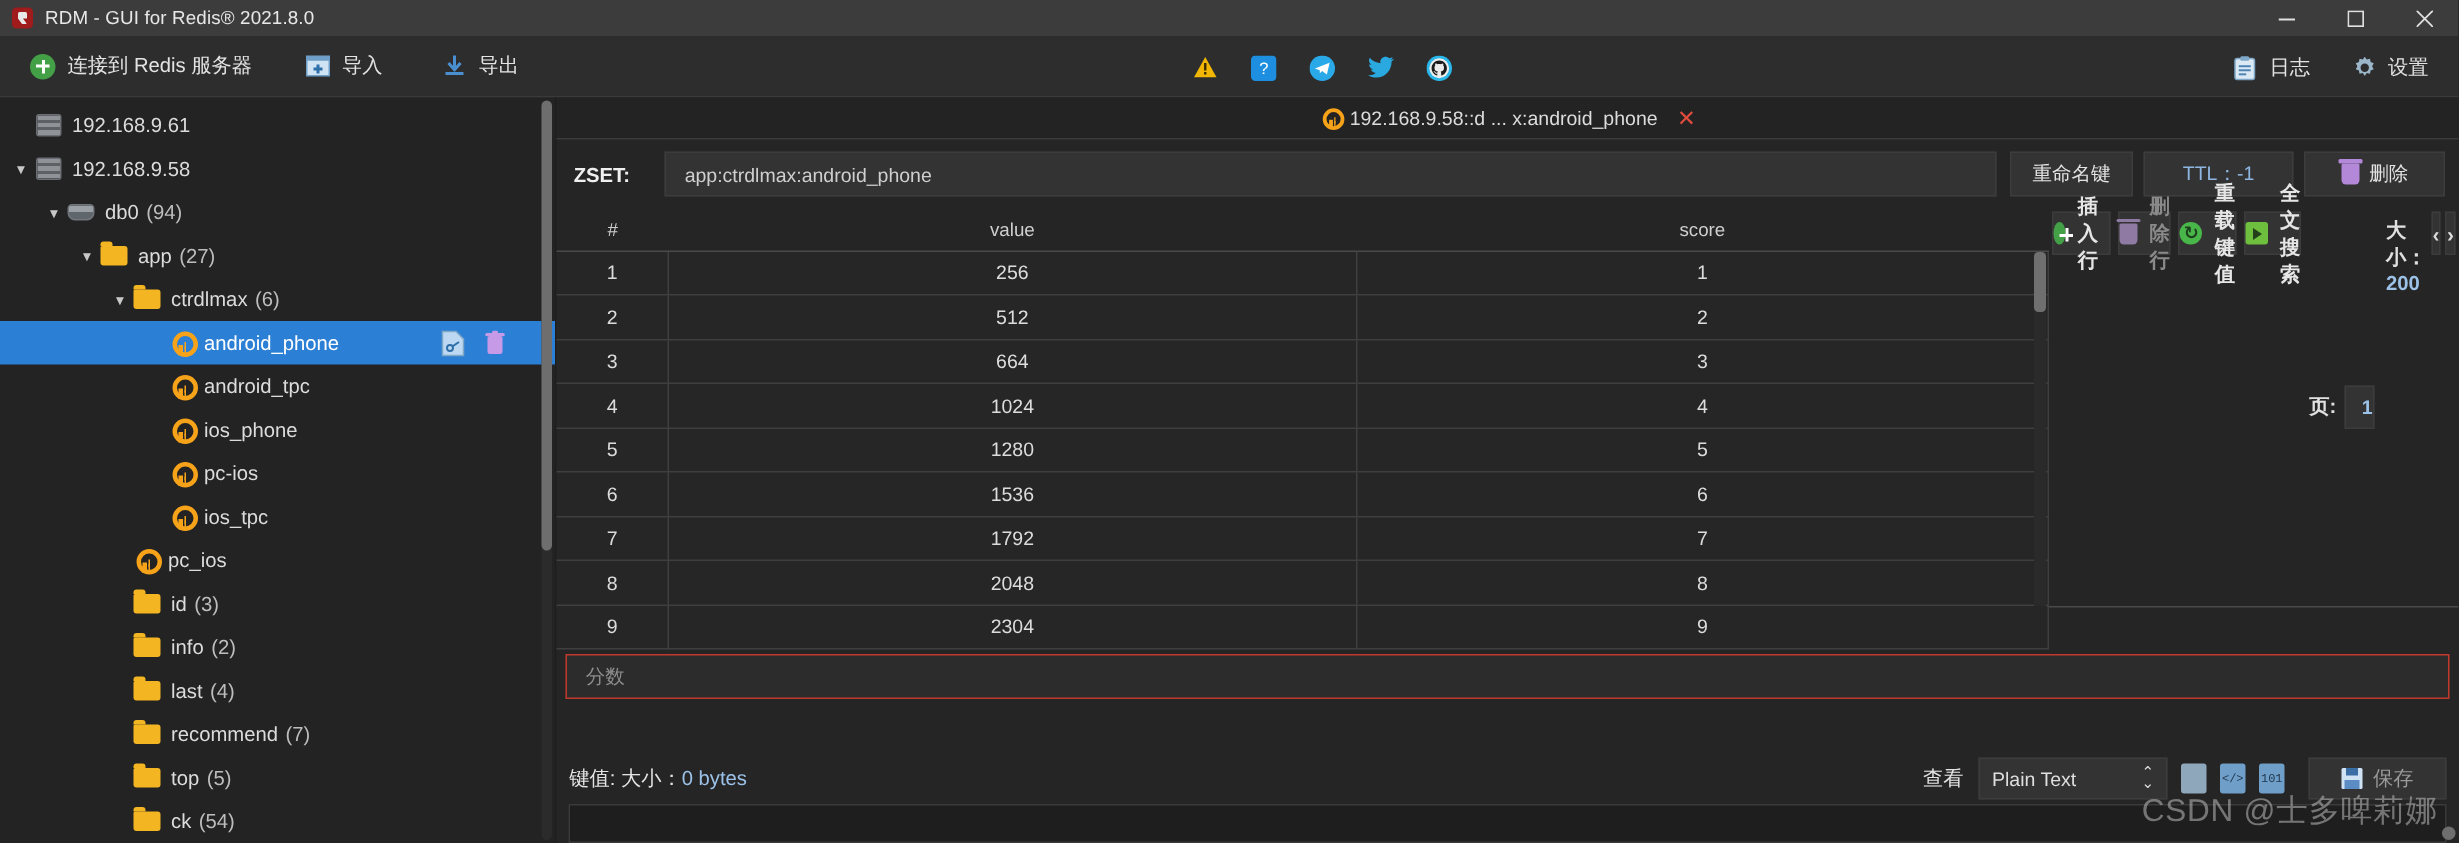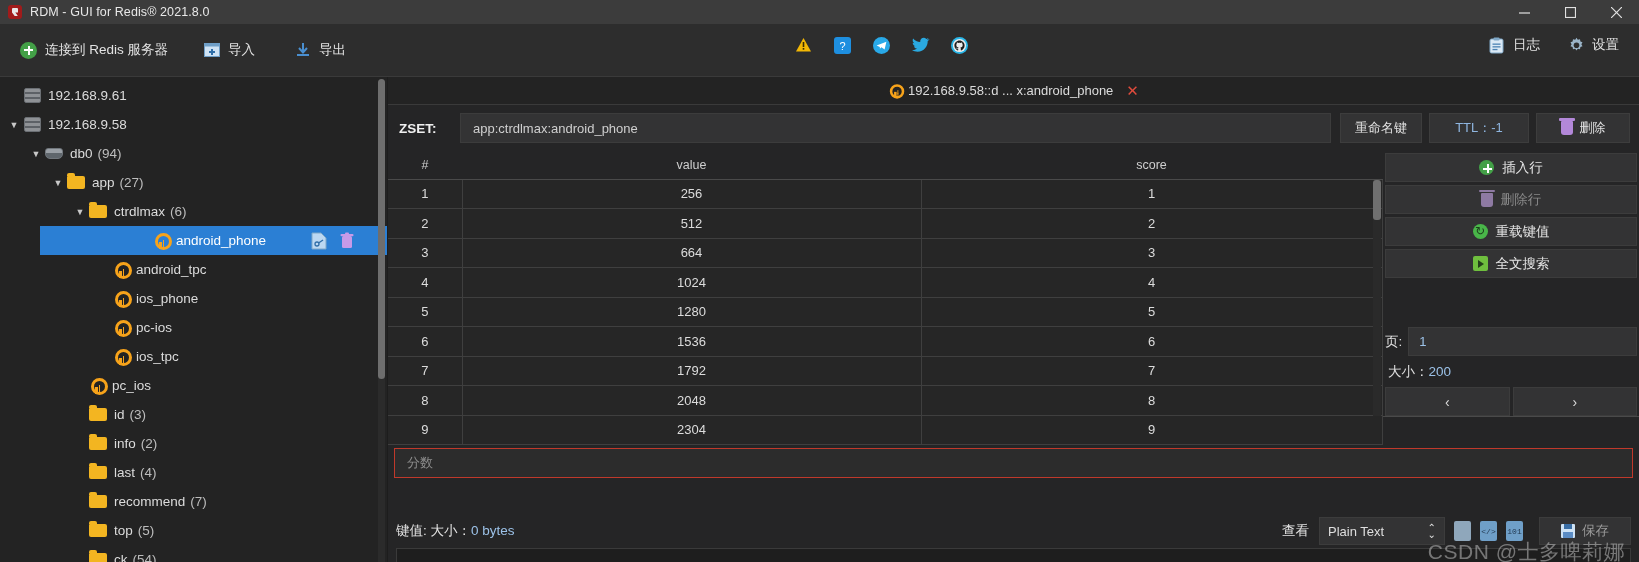--- a/index.html
+++ b/index.html
@@ -29,21 +29,21 @@
   .titlebar .t { letter-spacing: .1px; }
   .win-ctrls { margin-left: auto; display: flex; height: 24px; }
   .win-btn {
     width: 46px; height: 24px; display: flex; align-items: center; justify-content: center;
     color: #e0e0e0; font-size: 12px;
   }
   .win-btn svg { display:block; }
 
   
   .toolbar {
-    height: 53px; background: #2d2d2d; border-bottom: 1px solid #3a3a3a;
+    height: 41px; background: #2d2d2d; border-bottom: 1px solid #3a3a3a;
     display: flex; align-items: center; position: relative;
   }
   .tb-item {
     display: flex; align-items: center; gap: 8px; padding: 0 14px; height: 41px;
     font-size: 13.5px; color: #e3e3e3; white-space: nowrap;
   }
   .tb-left { display:flex; align-items:center; padding-left: 6px; }
   .tb-mid {
     position:absolute; left: 795px; top:0; height:41px;
     display:flex; align-items:center; gap: 23px;
@@ -65,21 +65,21 @@
   
   .sidebar {
     width: 388px; background: #232323; position: relative; overflow: hidden;
     border-right: 1px solid #1d1d1d;
   }
   .tree { padding-top: 4px; }
   .tnode {
     height: 29px; display: flex; align-items: center; font-size: 13.5px;
     color: #dcdcdc; position: relative; white-space: nowrap;
   }
-  .tnode.sel { background: #2b7fd4; color: #fff; margin-left: 40px; }
+  .tnode.sel { background: #2b7fd4; color: #fff; }
   .arrow {
     width: 16px; text-align:center; color:#c8c8c8; font-size: 9px; flex:0 0 auto;
   }
   .arrow.blank { color: transparent; }
   .n-ico { width: 20px; display:flex; align-items:center; justify-content:center; flex:0 0 auto; margin-right: 6px;}
   .srv {
     width:17px;height:15px;border-radius:2px;
     background: repeating-linear-gradient(#8f9296 0 3px, #5d6166 3px 5px);
     border:1px solid #6b6f74;
   }
@@ -156,21 +156,21 @@
     text-align:center; font-size:13px; color:#dcdcdc; height:29.5px;
     border:1px solid #3f3f3f; background:#262626;
   }
   table.grid td.idx { border-left:none; }
   .colidx { width:74px; } .colval { width:459px; } .colscore{ width:461px; }
   .gridscroll {
     position:absolute; right:1px; top:29px; width:8px; bottom:0; background:#2a2a2a;
   }
   .gridscroll .th { position:absolute; top:0; left:0; width:8px; height:40px; background:#6f6f6f; border-radius:3px;}
 
-  .rightcol { flex:1; display:flex; flex-direction:column; padding-top: 2px; }
+  .rightcol { flex:1; display:flex; flex-direction:row; padding-top: 2px; font-weight: bold; }
   .rbtn {
     height:29px; margin:0 2px 3px 3px; background:#333334; border:1px solid #3c3c3c;
     color:#e6e6e6; font-size:13.5px; display:flex; align-items:center; justify-content:center; gap:8px;
   }
   .rbtn.dim { color:#8a8a8a;text-align:center; }
   .rsearch {
     height:29px; margin:2px 2px 4px 3px; background:#2e2e2e; border:1px solid #3c3c3c;
     color:#8a8a8a; font-size:13px; display:flex; align-items:center; padding-left:10px;
   }
   .reload-ico{

